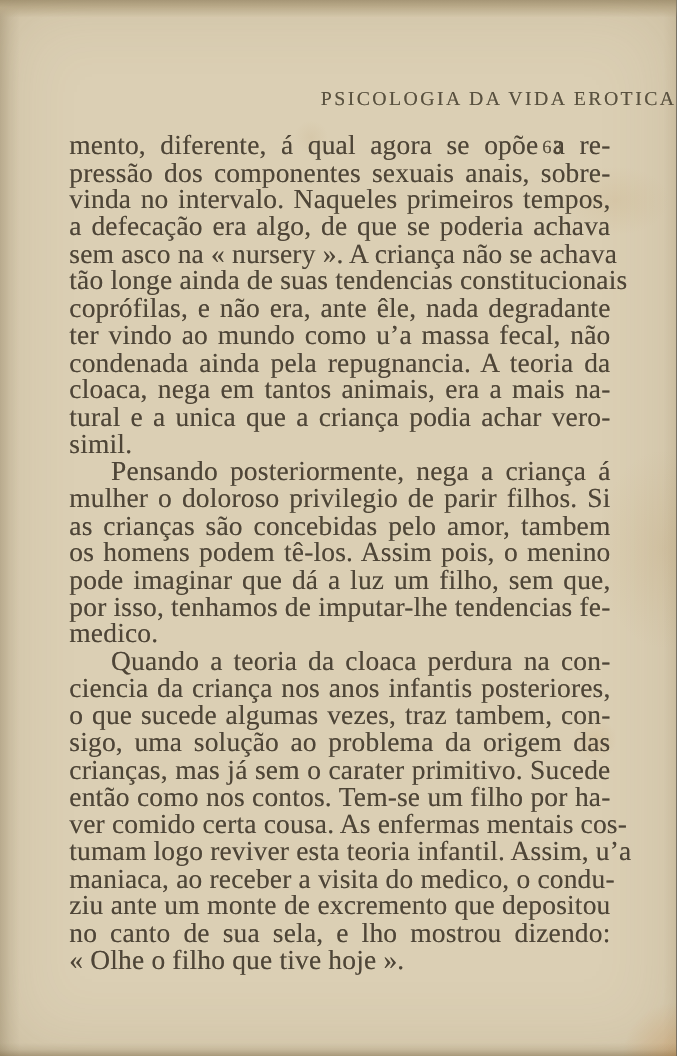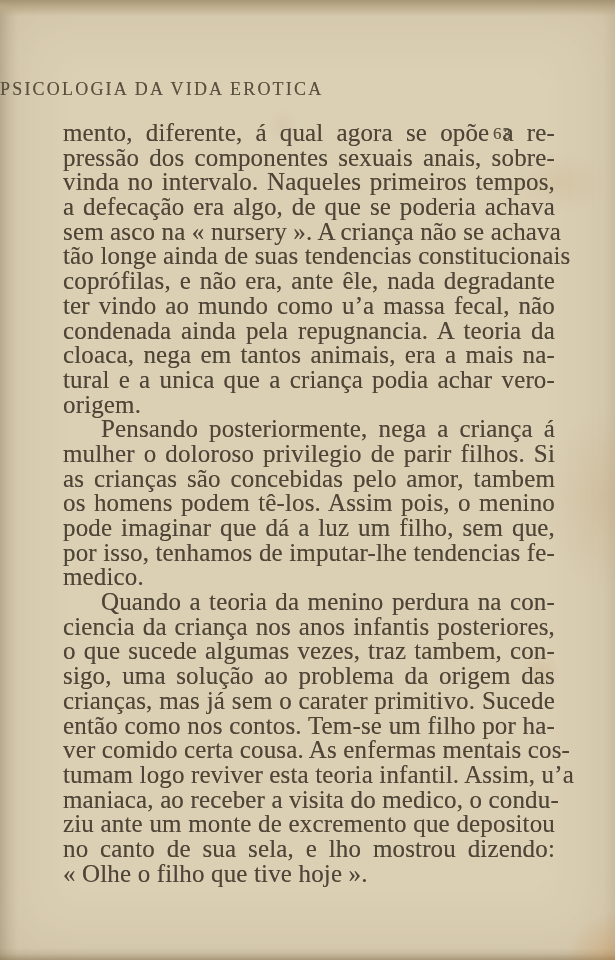--- a/index.html
+++ b/index.html
@@ -32,21 +32,21 @@
       linear-gradient(270deg, rgba(150,130,90,0.12) 0px, rgba(150,130,90,0) 12px),
       #dbcfb4;
     box-shadow: inset 0 0 70px rgba(120,100,60,0.18);
   }
   .header {
     position: absolute;
     top: 79px;
     left: 0;
     width: 100%;
     height: 22px;
-    text-align: left;
+    text-align: right;
     color: #59513f;
     font-size: 18px;
     letter-spacing: 2.2px;
     text-shadow: 0 0 0.5px rgba(89,81,63,0.55);
   }
   .pagenum {
     position: absolute;
     right: 103px;
     top: 1px;
     font-size: 17px;
@@ -92,29 +92,29 @@
       <div class="line">pressão dos componentes sexuais anais, sobre-</div>
       <div class="line">vinda no intervalo. Naqueles primeiros tempos,</div>
       <div class="line">a defecação era algo, de que se poderia achava</div>
       <div class="line">sem asco na « nursery ». A criança não se achava</div>
       <div class="line">tão longe ainda de suas tendencias constitucionais</div>
       <div class="line">coprófilas, e não era, ante êle, nada degradante</div>
       <div class="line">ter vindo ao mundo como u’a massa fecal, não</div>
       <div class="line">condenada ainda pela repugnancia. A teoria da</div>
       <div class="line">cloaca, nega em tantos animais, era a mais na-</div>
       <div class="line">tural e a unica que a criança podia achar vero-</div>
-      <div class="line last">origem.</div>
+      <div class="line last">simil.</div>
       <div class="line indent">Pensando posteriormente, nega a criança á</div>
       <div class="line">mulher o doloroso privilegio de parir filhos. Si</div>
       <div class="line">as crianças são concebidas pelo amor, tambem</div>
       <div class="line">os homens podem tê-los. Assim pois, o menino</div>
       <div class="line">pode imaginar que dá a luz um filho, sem que,</div>
       <div class="line">por isso, tenhamos de imputar-lhe tendencias fe-</div>
       <div class="line last">medico.</div>
-      <div class="line indent">Quando a teoria da menino perdura na con-</div>
+      <div class="line indent">Quando a teoria da cloaca perdura na con-</div>
       <div class="line">ciencia da criança nos anos infantis posteriores,</div>
       <div class="line">o que sucede algumas vezes, traz tambem, con-</div>
       <div class="line">sigo, uma solução ao problema da origem das</div>
       <div class="line">crianças, mas já sem o carater primitivo. Sucede</div>
       <div class="line">então como nos contos. Tem-se um filho por ha-</div>
       <div class="line">ver comido certa cousa. As enfermas mentais cos-</div>
       <div class="line">tumam logo reviver esta teoria infantil. Assim, u’a</div>
       <div class="line">maniaca, ao receber a visita do medico, o condu-</div>
       <div class="line">ziu ante um monte de excremento que depositou</div>
       <div class="line">no canto de sua sela, e lho mostrou dizendo:</div>

